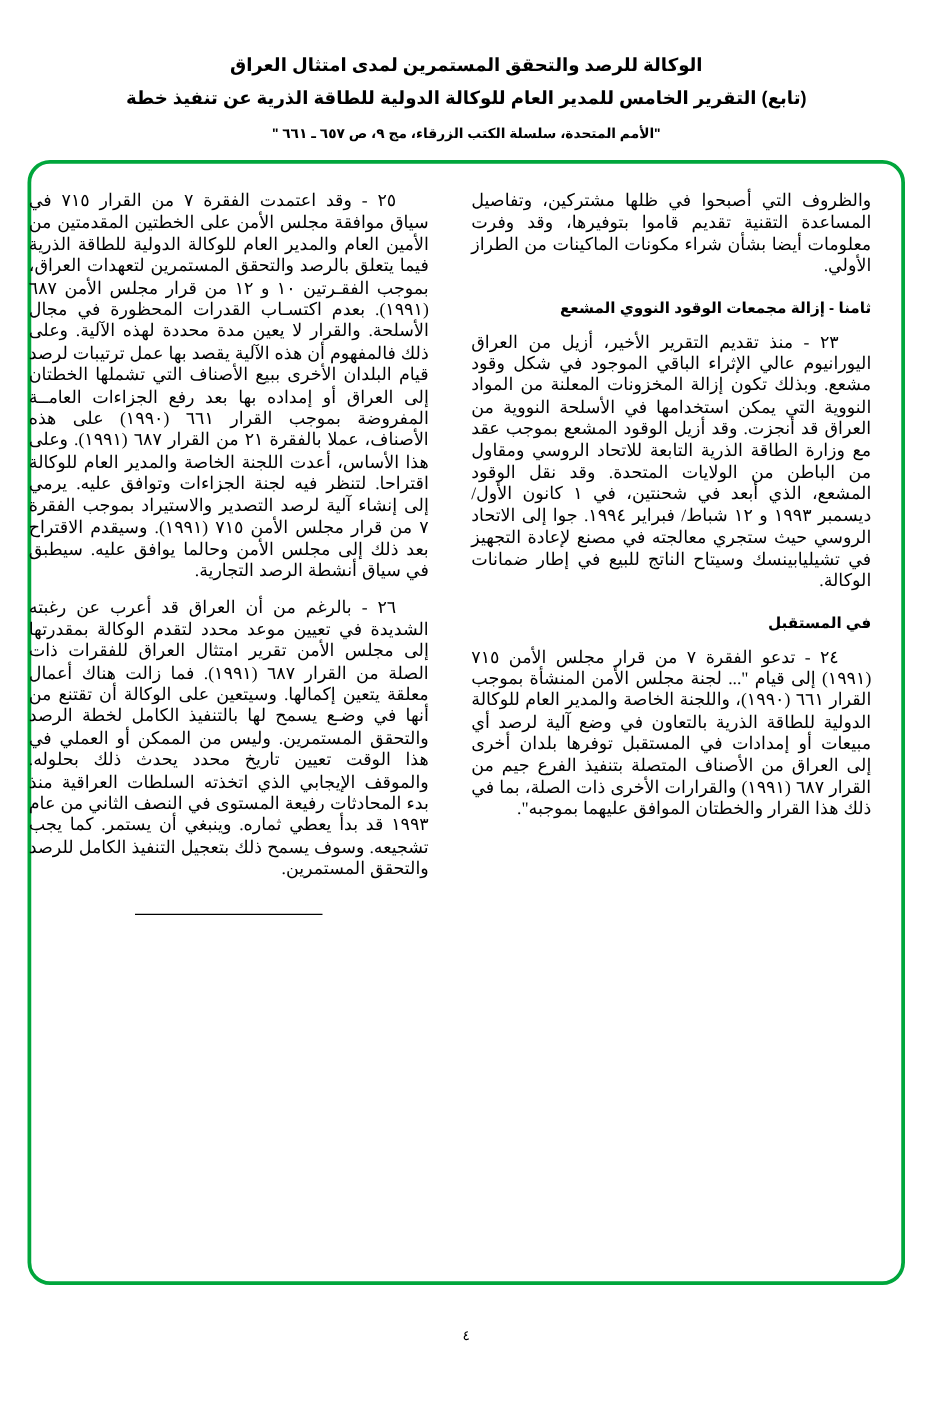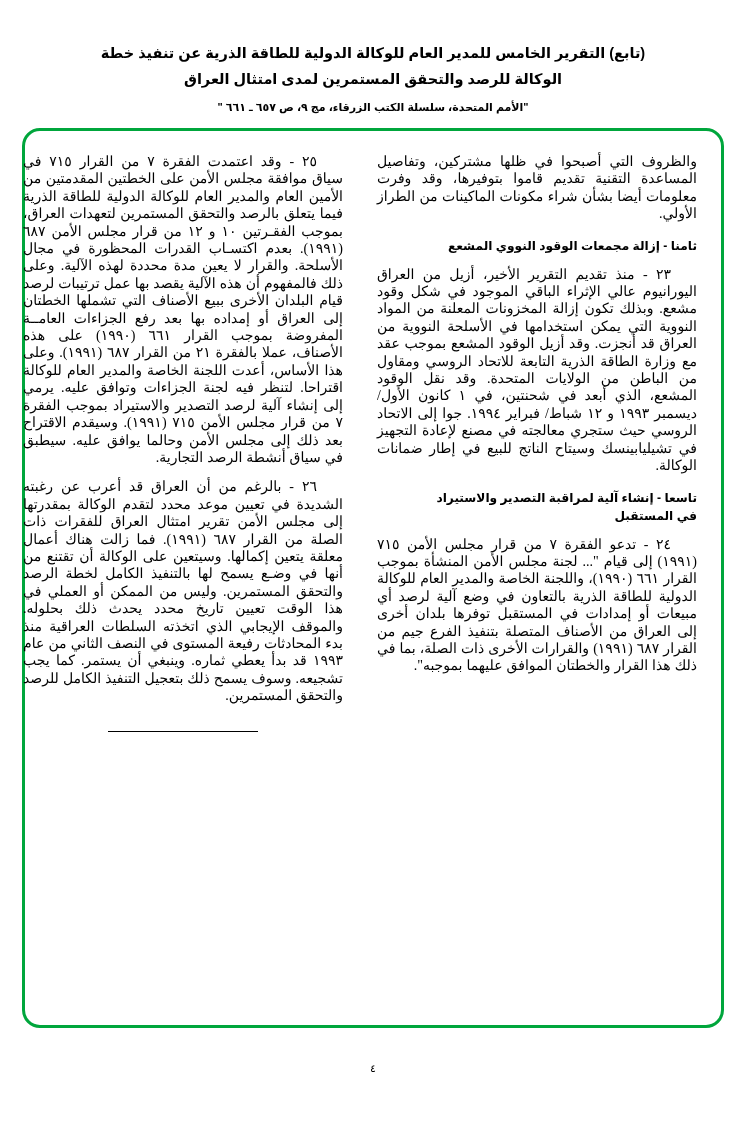--- a/index.html
+++ b/index.html
@@ -120,38 +120,37 @@
     font-family: "Liberation Sans", "DejaVu Sans", sans-serif;
     color: #000;
   }
 </style>
 </head>
 <body>
 
 <div class="page">
 
   <div class="doc-header">
+    <div class="title-line">الوكالة للرصد والتحقق المستمرين لمدى امتثال العراق</div>
     <div class="title-line">(تابع) التقرير الخامس للمدير العام للوكالة الدولية للطاقة الذرية عن تنفيذ خطة</div>
-    <div class="title-line">الوكالة للرصد والتحقق المستمرين لمدى امتثال العراق</div>
     <div class="subtitle-line">"الأمم المتحدة، سلسلة الكتب الزرقاء، مج ٩، ص ٦٥٧ ـ ٦٦١ "</div>
   </div>
 
   <div class="frame">
     <div class="frame-inner">
       <div class="columns">
 
         <div class="col">
           <p class="para">والظروف التي أصبحوا في ظلها مشتركين، وتفاصيل المساعدة التقنية تقديم قاموا بتوفيرها، وقد وفرت معلومات أيضا بشأن شراء مكونات الماكينات من الطراز الأولي.</p>
 
           <h3 class="sec-head">ثامنا - إزالة مجمعات الوقود النووي المشعع</h3>
 
           <p class="para indent">٢٣ - منذ تقديم التقرير الأخير، أزيل من العراق اليورانيوم عالي الإثراء الباقي الموجود في شكل وقود مشعع. وبذلك تكون إزالة المخزونات المعلنة من المواد النووية التي يمكن استخدامها في الأسلحة النووية من العراق قد أنجزت. وقد أزيل الوقود المشعع بموجب عقد مع وزارة الطاقة الذرية التابعة للاتحاد الروسي ومقاول من الباطن من الولايات المتحدة. وقد نقل الوقود المشعع، الذي أبعد في شحنتين، في ١ كانون الأول/ ديسمبر ١٩٩٣ و ١٢ شباط/ فبراير ١٩٩٤. جوا إلى الاتحاد الروسي حيث ستجري معالجته في مصنع لإعادة التجهيز في تشيليابينسك وسيتاح الناتج للبيع في إطار ضمانات الوكالة.</p>
 
           <h3 class="sec-head">
-            <span>تاسعا - إنشاء آلية لمراقبة التصدير والاستيراد</span>
             <span class="sub">في المستقبل</span>
           </h3>
 
           <p class="para indent">٢٤ - تدعو الفقرة ٧ من قرار مجلس الأمن ٧١٥ (١٩٩١) إلى قيام "... لجنة مجلس الأمن المنشأة بموجب القرار ٦٦١ (١٩٩٠)، واللجنة الخاصة والمدير العام للوكالة الدولية للطاقة الذرية بالتعاون في وضع آلية لرصد أي مبيعات أو إمدادات في المستقبل توفرها بلدان أخرى إلى العراق من الأصناف المتصلة بتنفيذ الفرع جيم من القرار ٦٨٧ (١٩٩١) والقرارات الأخرى ذات الصلة، بما في ذلك هذا القرار والخطتان الموافق عليهما بموجبه".</p>
         </div>
 
         <div class="col">
           <p class="para indent">٢٥ - وقد اعتمدت الفقرة ٧ من القرار ٧١٥ في سياق موافقة مجلس الأمن على الخطتين المقدمتين من الأمين العام والمدير العام للوكالة الدولية للطاقة الذرية فيما يتعلق بالرصد والتحقق المستمرين لتعهدات العراق، بموجب الفقـرتين ١٠ و ١٢ من قرار مجلس الأمن ٦٨٧ (١٩٩١). بعدم اكتسـاب القدرات المحظورة في مجال الأسلحة. والقرار لا يعين مدة محددة لهذه الآلية. وعلى ذلك فالمفهوم أن هذه الآلية يقصد بها عمل ترتيبات لرصد قيام البلدان الأخرى ببيع الأصناف التي تشملها الخطتان إلى العراق أو إمداده بها بعد رفع الجزاءات العامــة المفروضة بموجب القرار ٦٦١ (١٩٩٠) على هذه الأصناف، عملا بالفقرة ٢١ من القرار ٦٨٧ (١٩٩١). وعلى هذا الأساس، أعدت اللجنة الخاصة والمدير العام للوكالة اقتراحا. لتنظر فيه لجنة الجزاءات وتوافق عليه. يرمي إلى إنشاء آلية لرصد التصدير والاستيراد بموجب الفقرة ٧ من قرار مجلس الأمن ٧١٥ (١٩٩١). وسيقدم الاقتراح بعد ذلك إلى مجلس الأمن وحالما يوافق عليه. سيطبق في سياق أنشطة الرصد التجارية.</p>
 
 

